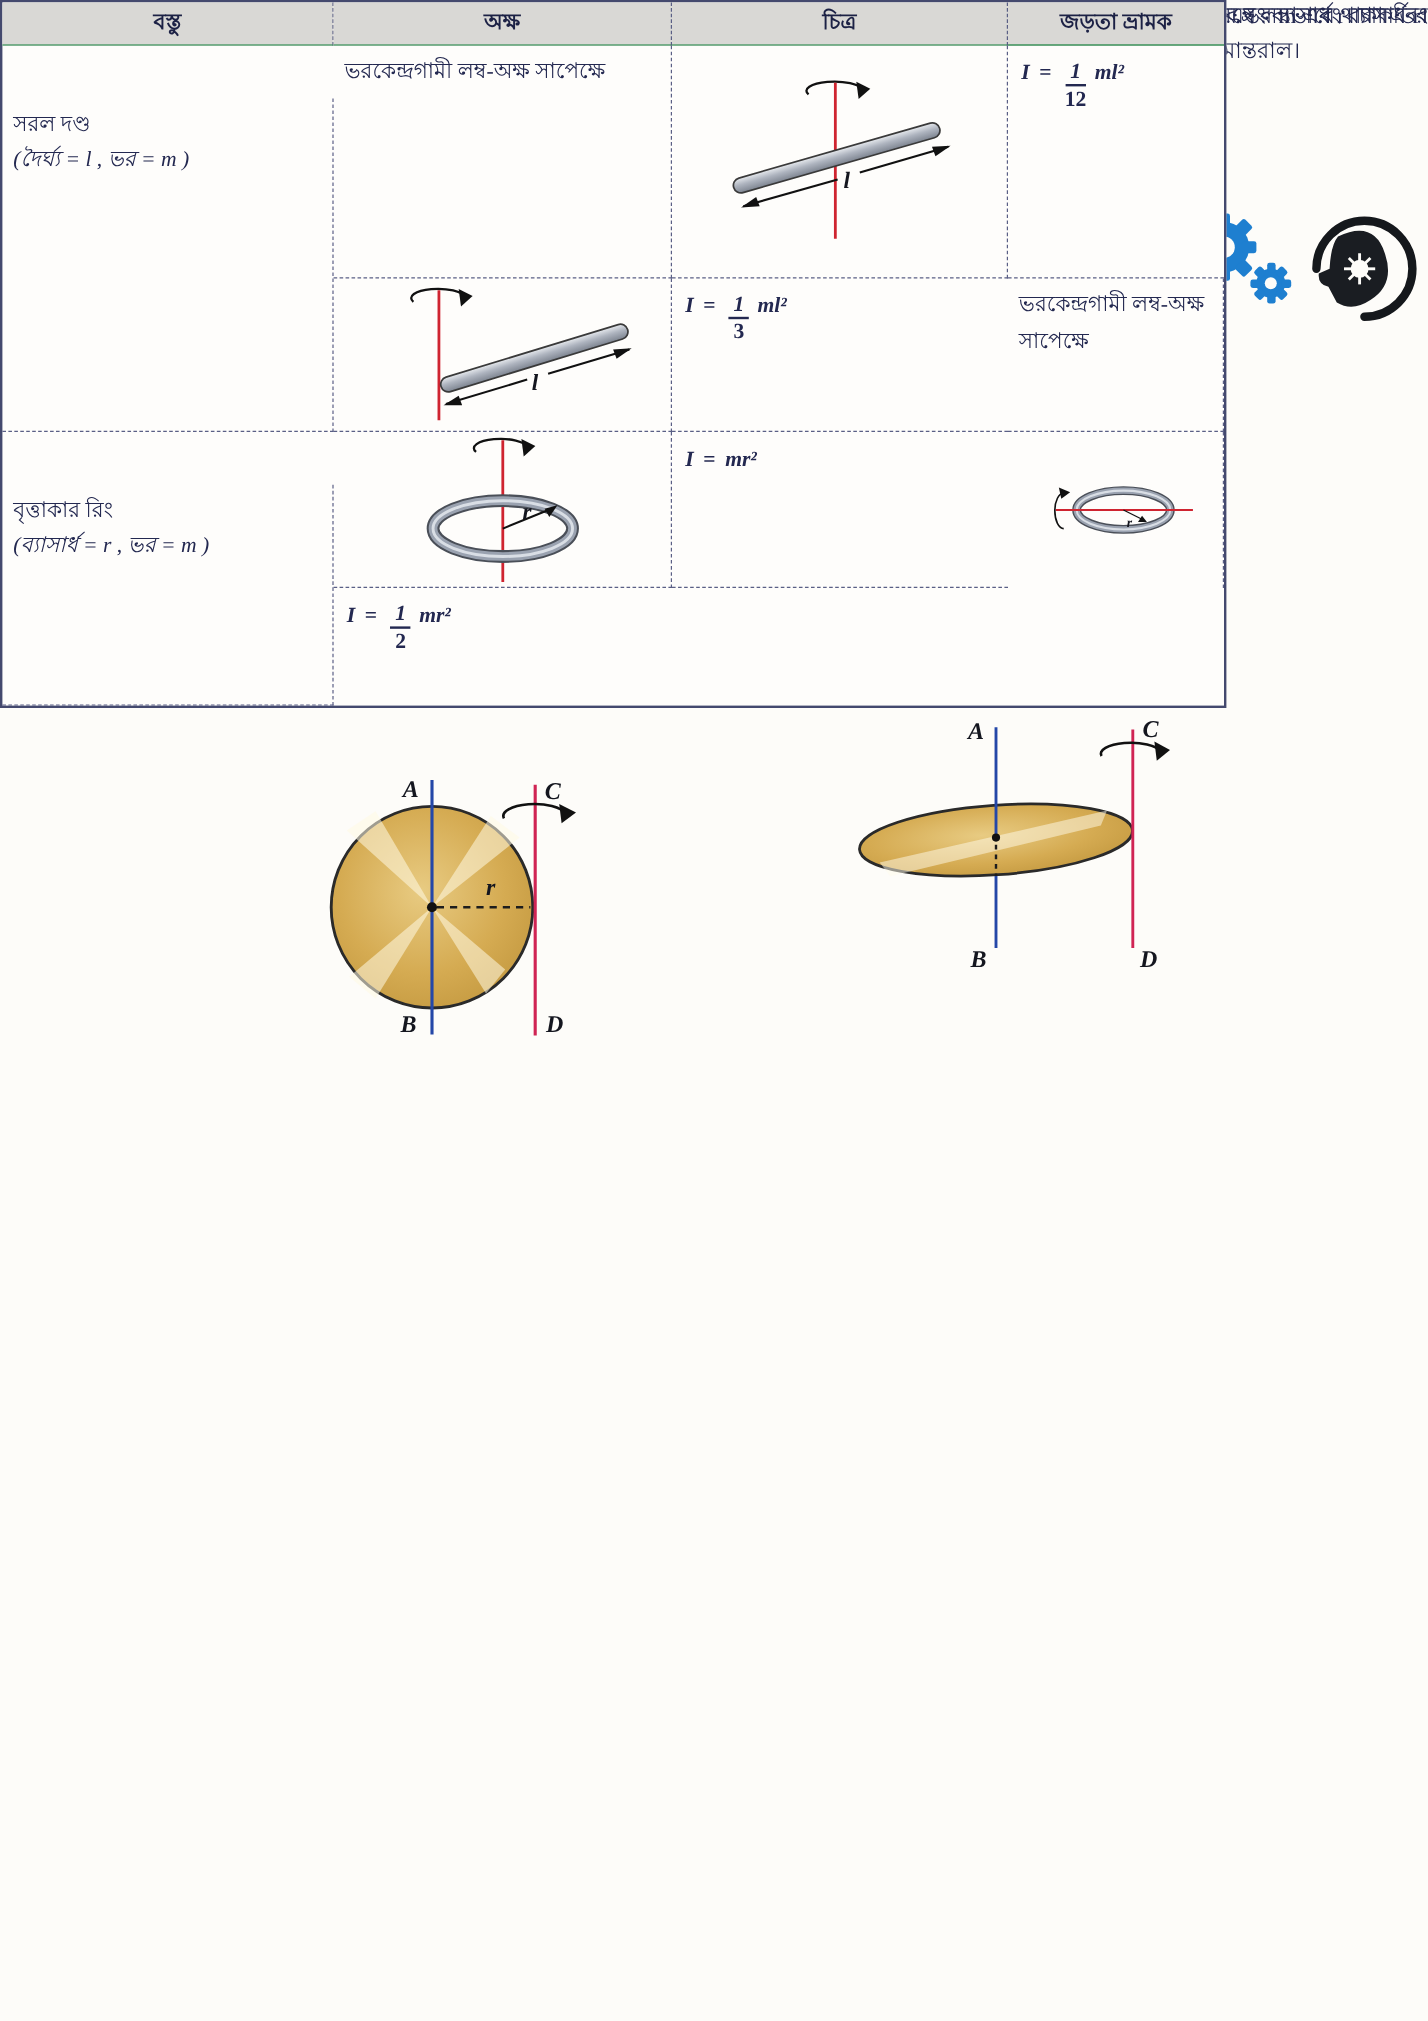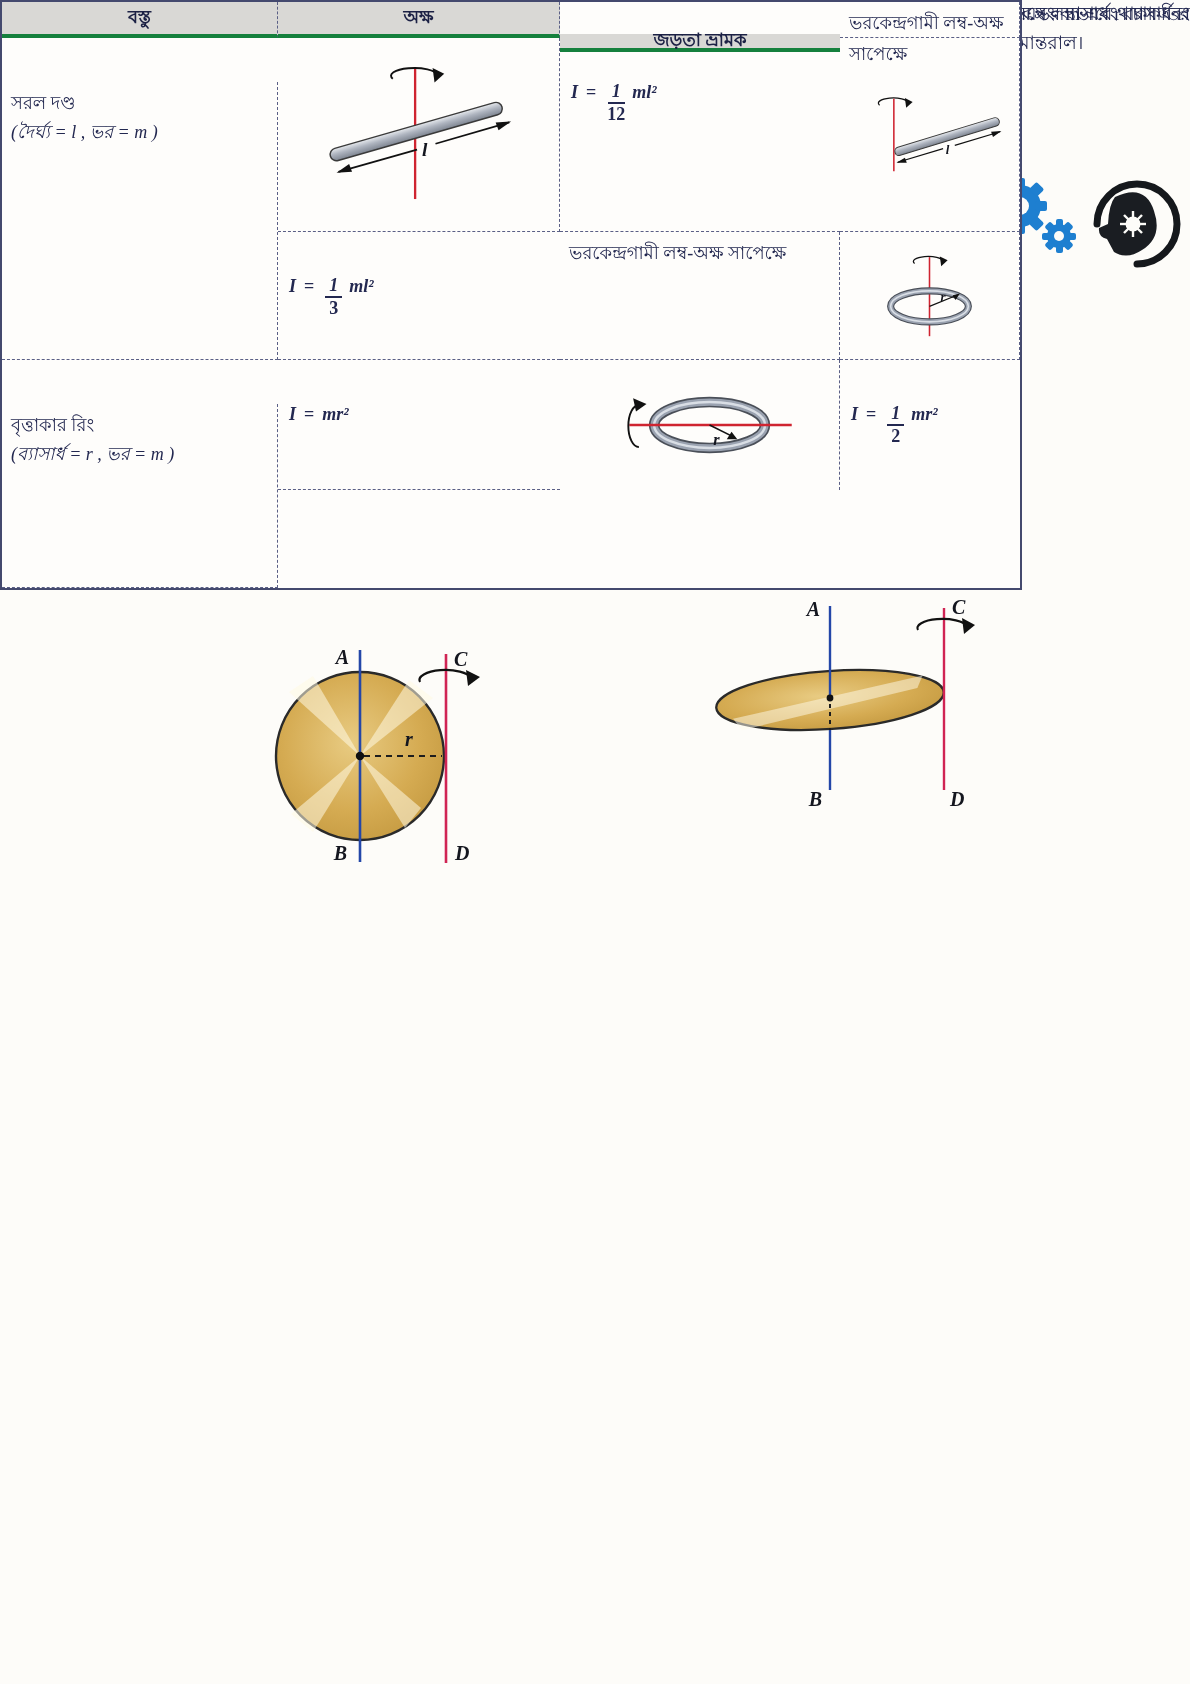--- a/index.html
+++ b/index.html
@@ -47,24 +47,24 @@
   .tbl-title{font-size:17px;color:#c2215c;white-space:nowrap;}
   .tbl-title b{margin-right:10px;}
   .tbl{
     display:grid;
     grid-template-columns:276px 282px 280px 180px;
     grid-template-rows:36px 194px 128px 130px 98px;
     border:2px solid #44496e;box-sizing:border-box;background:#fefdfb;
   }
   .cell{border-right:1px dashed #5a5f85;border-bottom:1px dashed #5a5f85;
     padding:7px 9px;font-size:18px;box-sizing:border-box;}
-  .cell.last{border-right:none;margin-top:32px;}
+  .cell.last{border-right:none;}
   .cell.bot{border-bottom:none;}
   .th{background:#d9d8d5;display:flex;align-items:center;justify-content:center;
-    font-weight:bold;color:#1c2145;border-bottom:4px solid #15803d;}
+    font-weight:bold;color:#1c2145;border-bottom:1px solid #15803d;}
   .figcell{display:flex;align-items:center;justify-content:center;padding:2px;}
   .forcell{align-items:flex-start;padding-top:12px;}
   .objname{line-height:1.6;margin-top:44px;}
   svg text{font-family:"Liberation Serif","DejaVu Serif",serif;}
   .axlabel{font-style:italic;font-weight:bold;font-size:20px;fill:#14161f;}
 </style>
 </head>
 <body>
 
 <div class="abs weave" style="left:0;top:96;width:920;height:33;transform:rotate(-.4deg);"></div>
@@ -303,20 +303,21 @@
     <span class="var">mr²</span>
   </div>
 
 <div class="abs tbl-title" style="left:190;top:941;">
   <b>সারণি: 1</b><span>বিশেষ অক্ষের সাপেক্ষে কয়েকটি সমসত্ত্ব (homogeneous), প্রতিসম (symmetric) বস্তুর জড়তা ভ্রামক</span>
 </div>
 
 <div class="abs tbl" style="left:80;top:978;width:1018;height:586;">
   <div class="cell th">বস্তু</div>
   <div class="cell th">অক্ষ</div>
+  <div class="cell th">চিত্র</div>
   <div class="cell th last">জড়তা ভ্রামক</div>
 
   <div class="cell objname" style="grid-row:2/4;">
     <div>সরল দণ্ড</div>
     <div style="font-style:italic;">(দৈর্ঘ্য = l , ভর = m )</div>
   </div>
 
   <div class="cell">ভরকেন্দ্রগামী লম্ব-অক্ষ সাপেক্ষে</div>
   <div class="cell figcell">
     <svg width="262" height="148" viewBox="0 0 270 152">

